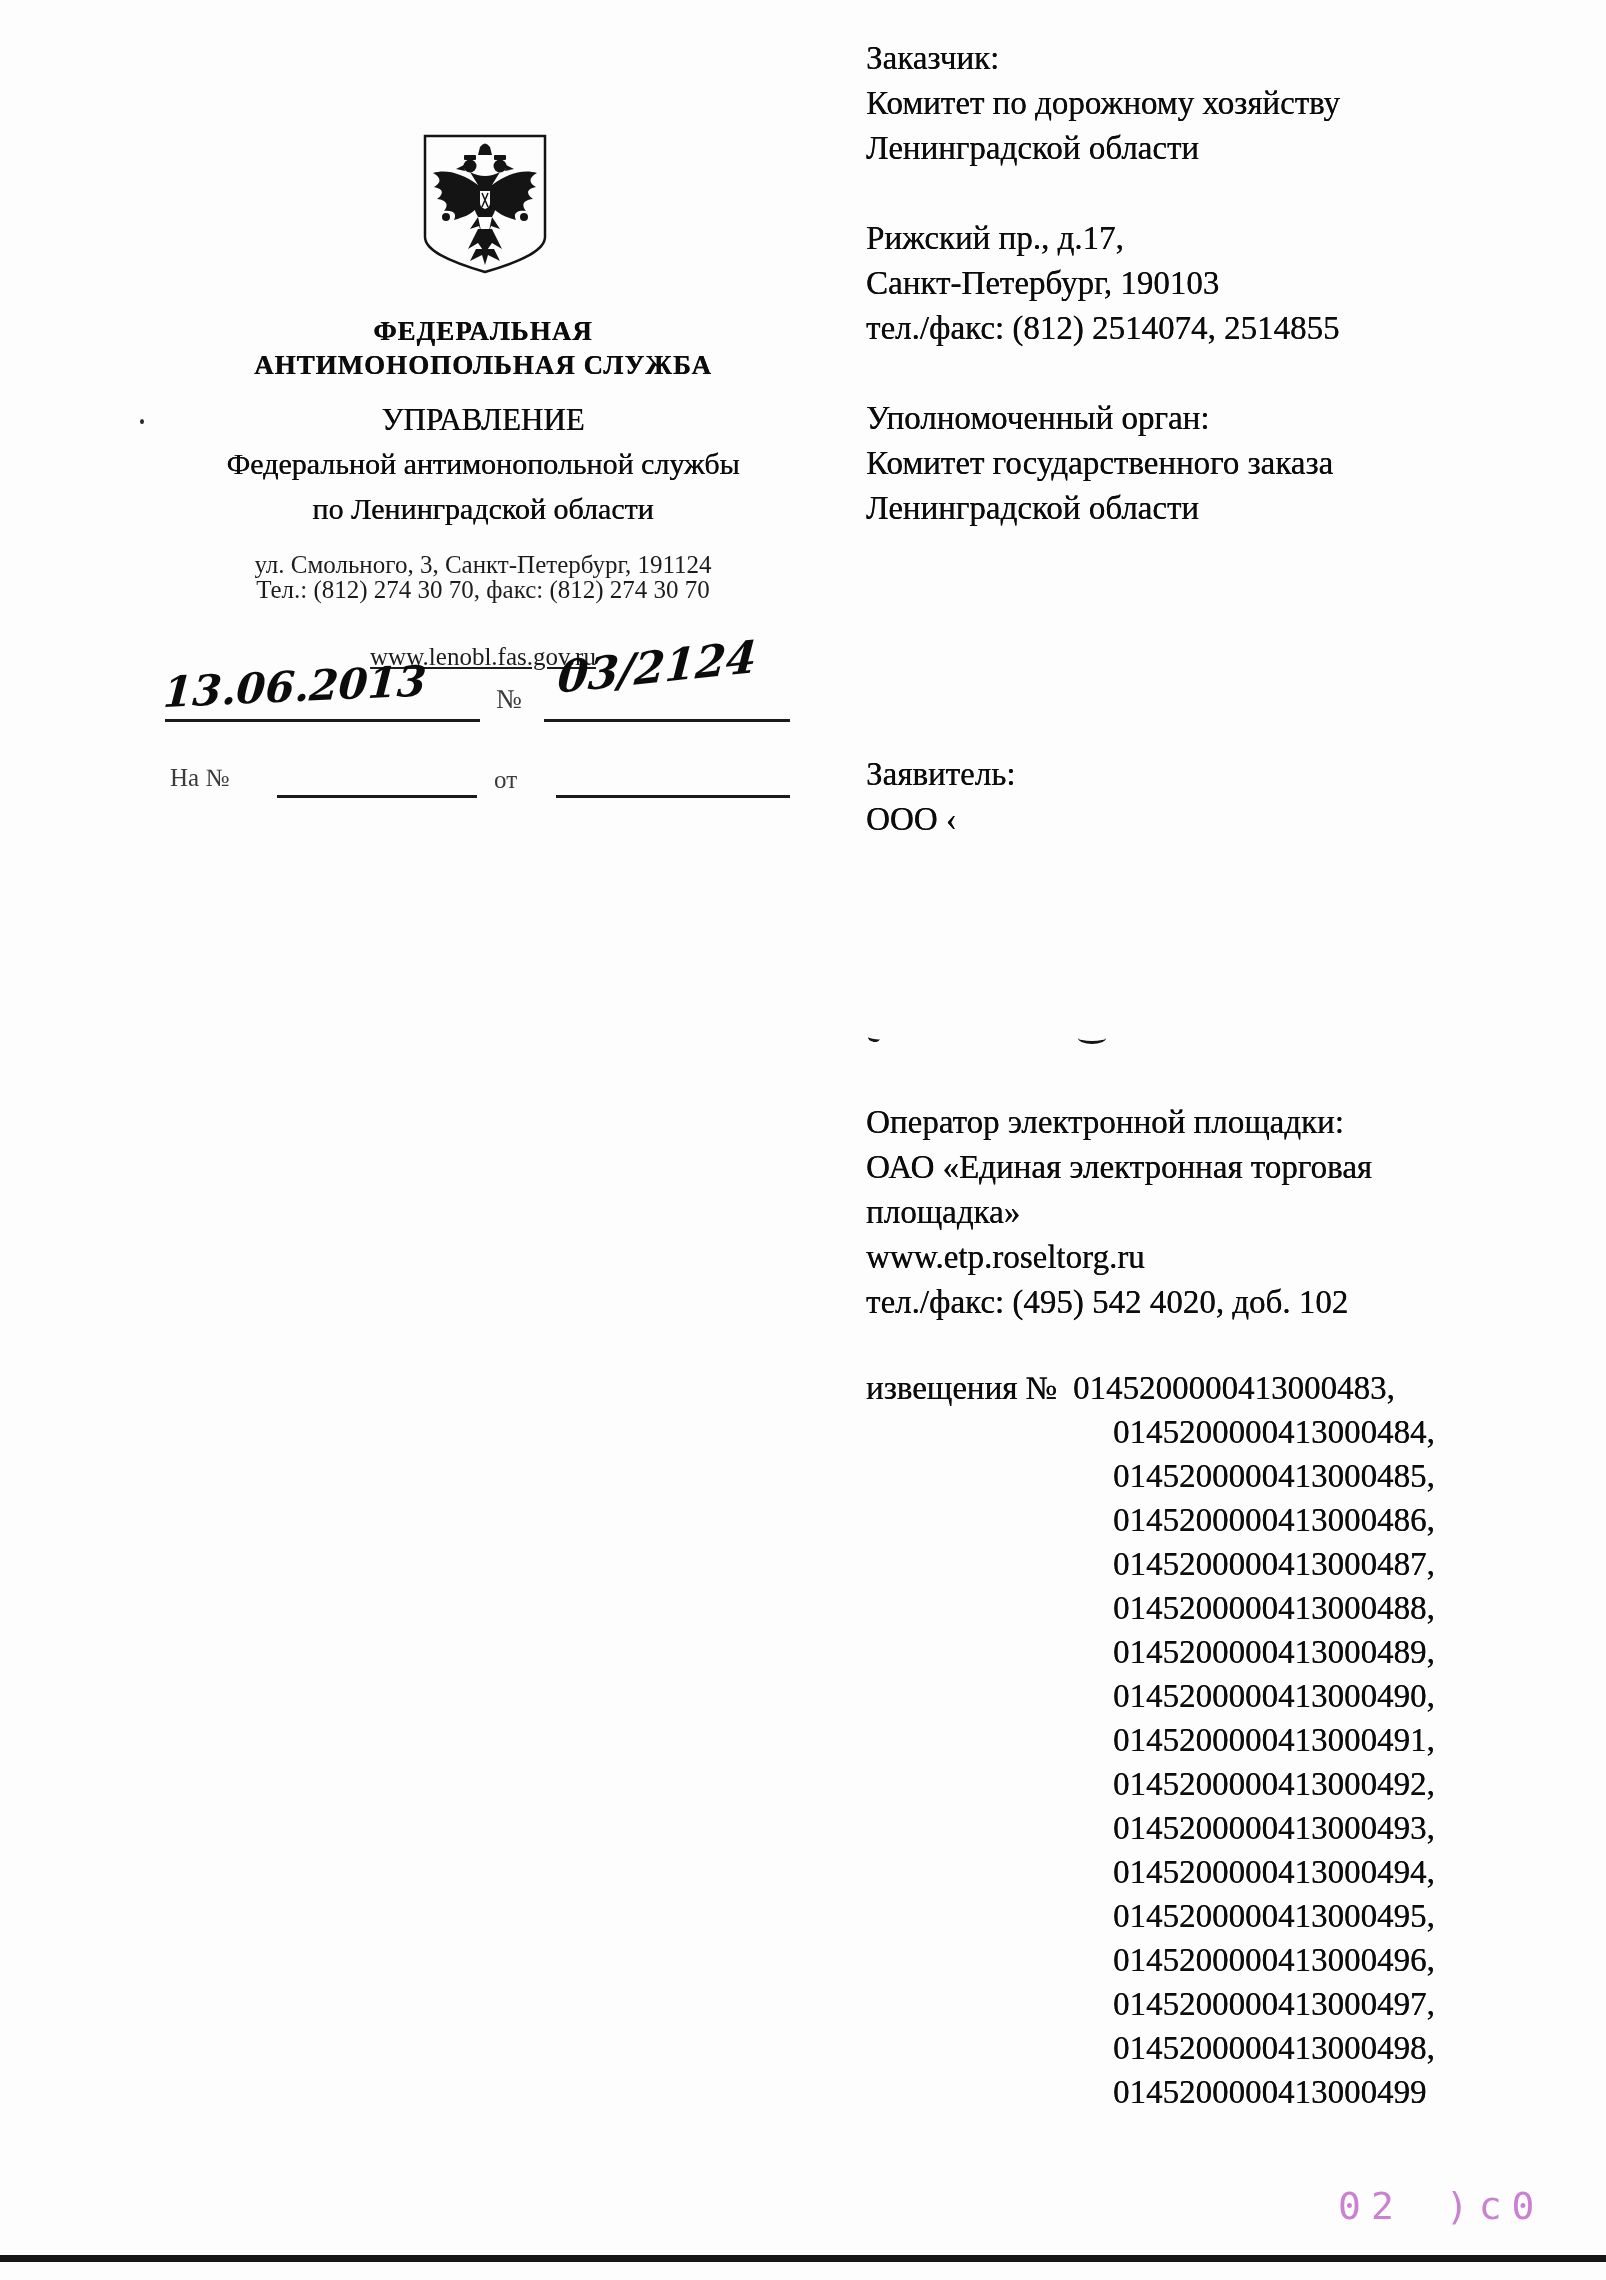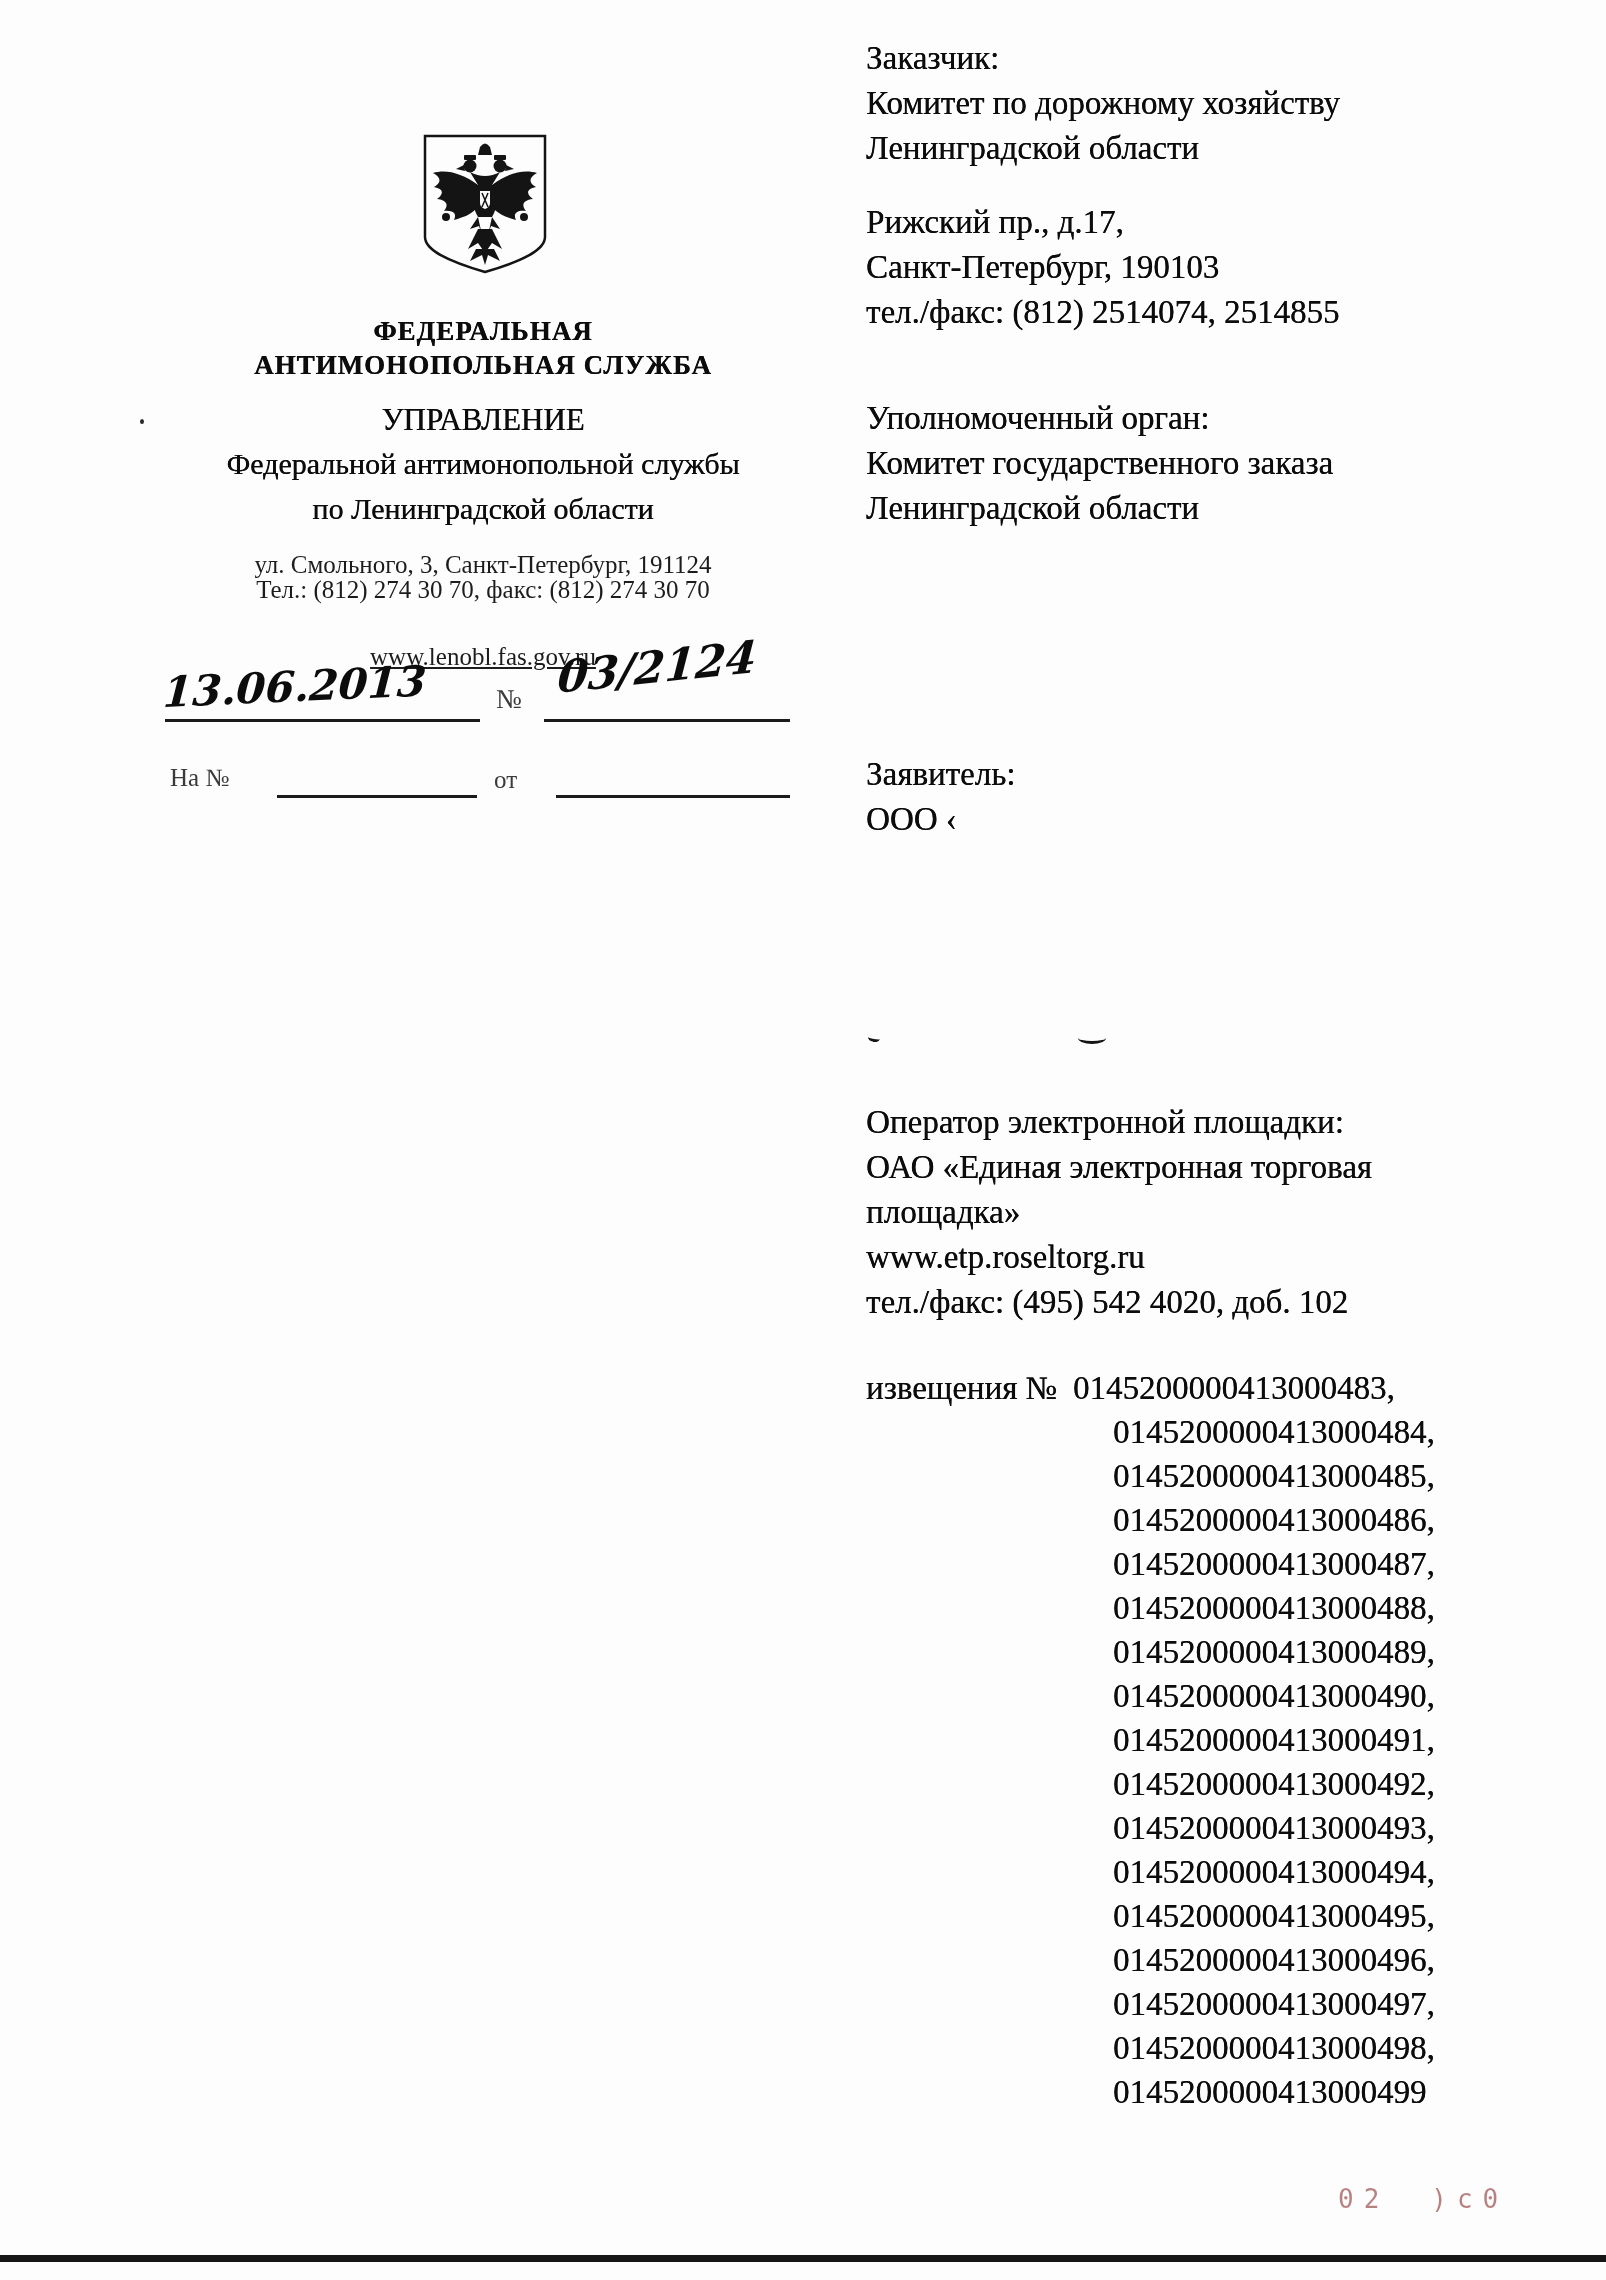--- a/index.html
+++ b/index.html
@@ -24,21 +24,21 @@
   .rule{background:#1b1b1b;height:3px;}
   
   .rgroup{left:866px;width:720px;}
   .rline{height:45px;line-height:45px;font-size:33px;white-space:nowrap;text-shadow:0.3px 0 0 #0c0c0c;}
   .nline{height:44px;line-height:44px;font-size:33px;white-space:nowrap;text-shadow:0.3px 0 0 #0c0c0c;}
   .nlabel{display:inline-block;width:207px;}
   .ncont{padding-left:247px;}
   
   .arc{border-bottom:3px solid #141414;border-radius:0 0 100% 100%;}
   .speck{width:4px;height:5px;background:#2a2a2a;border-radius:50%;}
-  .stamp{font-family:"DejaVu Sans Mono",monospace;font-size:26px;color:#7f1d1d;
+  .stamp{font-family:"DejaVu Sans Mono",monospace;font-size:38px;color:#a21caf;
          opacity:0.55;filter:blur(0.6px);letter-spacing:10px;}
   .botline{left:0;top:2255px;width:1606px;height:7px;background:#161616;}
 </style>
 </head>
 <body>
 
 <div id="page">
 
   <div class="abs" style="left:420px;top:133px;width:130px;height:142px;">
     <svg width="130" height="142" viewBox="0 0 130 142" xmlns="http://www.w3.org/2000/svg">
@@ -95,21 +95,21 @@
   <div class="abs ref-label" style="left:170px;top:764px;font-size:25px;">На №</div>
   <div class="abs rule" style="left:277px;top:795px;width:200px;"></div>
   <div class="abs ref-label" style="left:494px;top:766px;font-size:25px;">от</div>
   <div class="abs rule" style="left:556px;top:795px;width:234px;"></div>
 
   <div class="abs rgroup" style="top:36px;">
     <div class="rline">Заказчик:</div>
     <div class="rline">Комитет по дорожному хозяйству</div>
     <div class="rline">Ленинградской области</div>
   </div>
-  <div class="abs rgroup" style="top:200px;">
+  <div class="abs rgroup" style="top:216px;">
     <div class="rline">Рижский пр., д.17,</div>
     <div class="rline">Санкт-Петербург, 190103</div>
     <div class="rline">тел./факс: (812) 2514074, 2514855</div>
   </div>
 
   <div class="abs rgroup" style="top:396px;">
     <div class="rline">Уполномоченный орган:</div>
     <div class="rline">Комитет государственного заказа</div>
     <div class="rline">Ленинградской области</div>
   </div>

